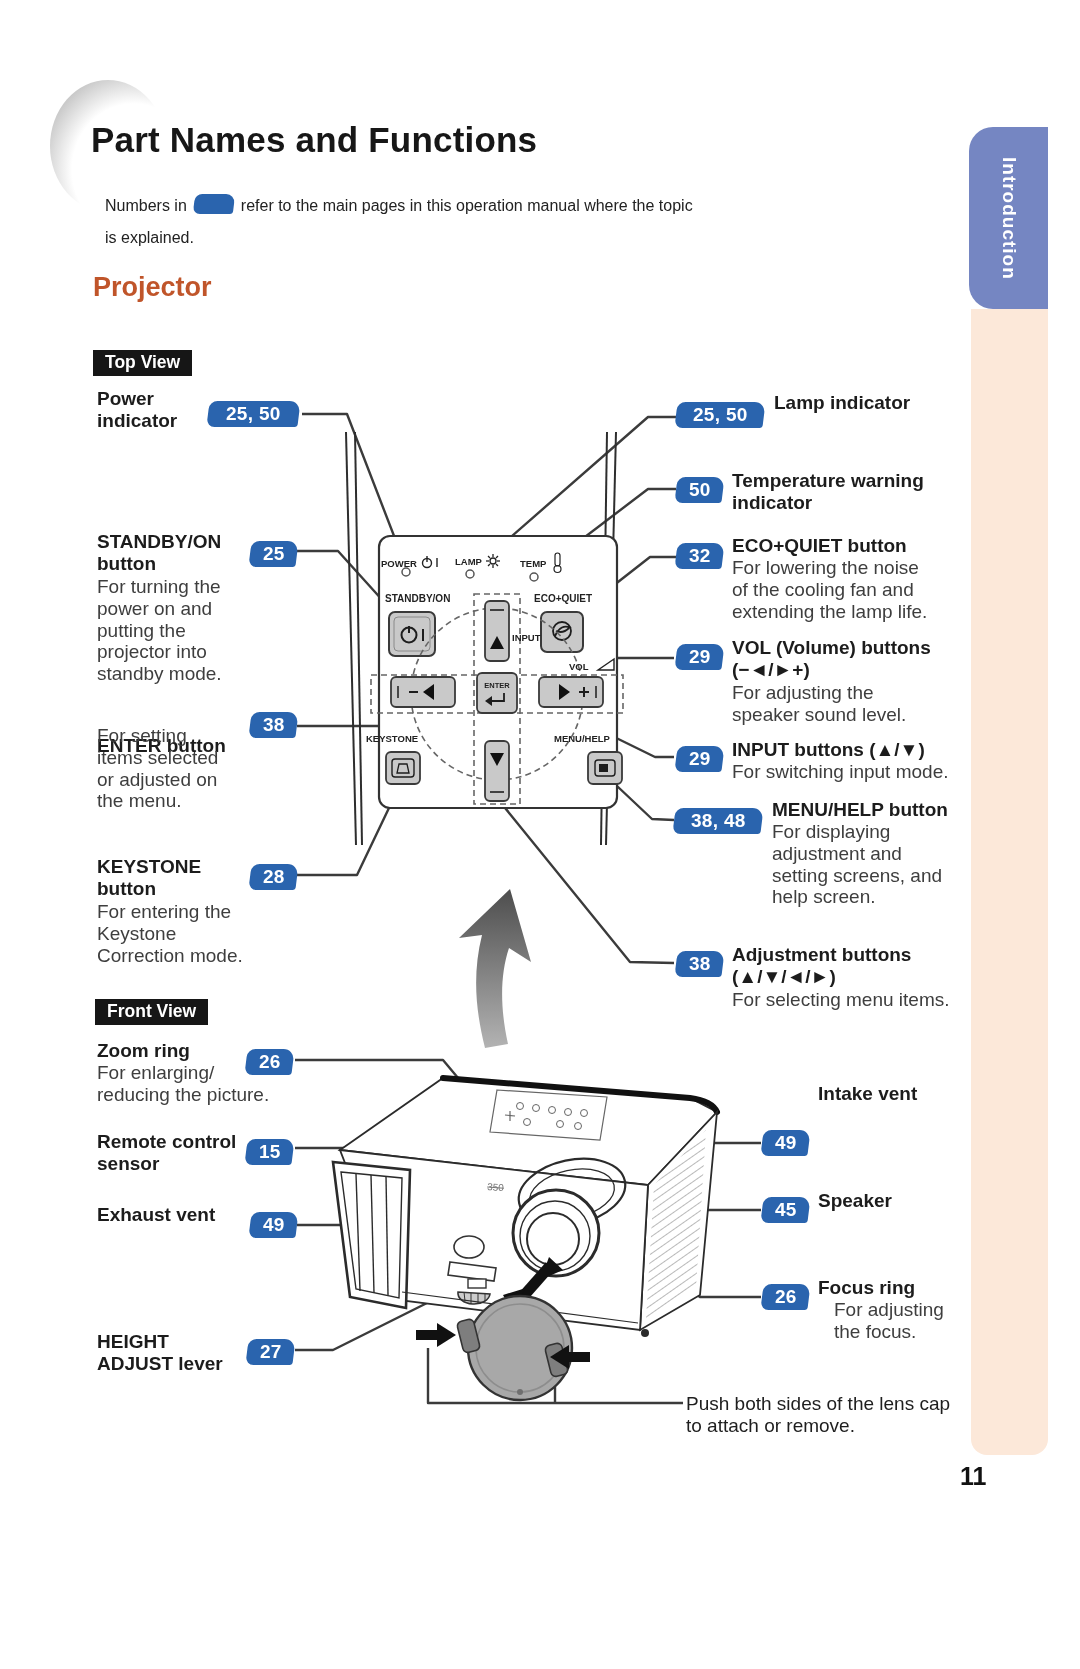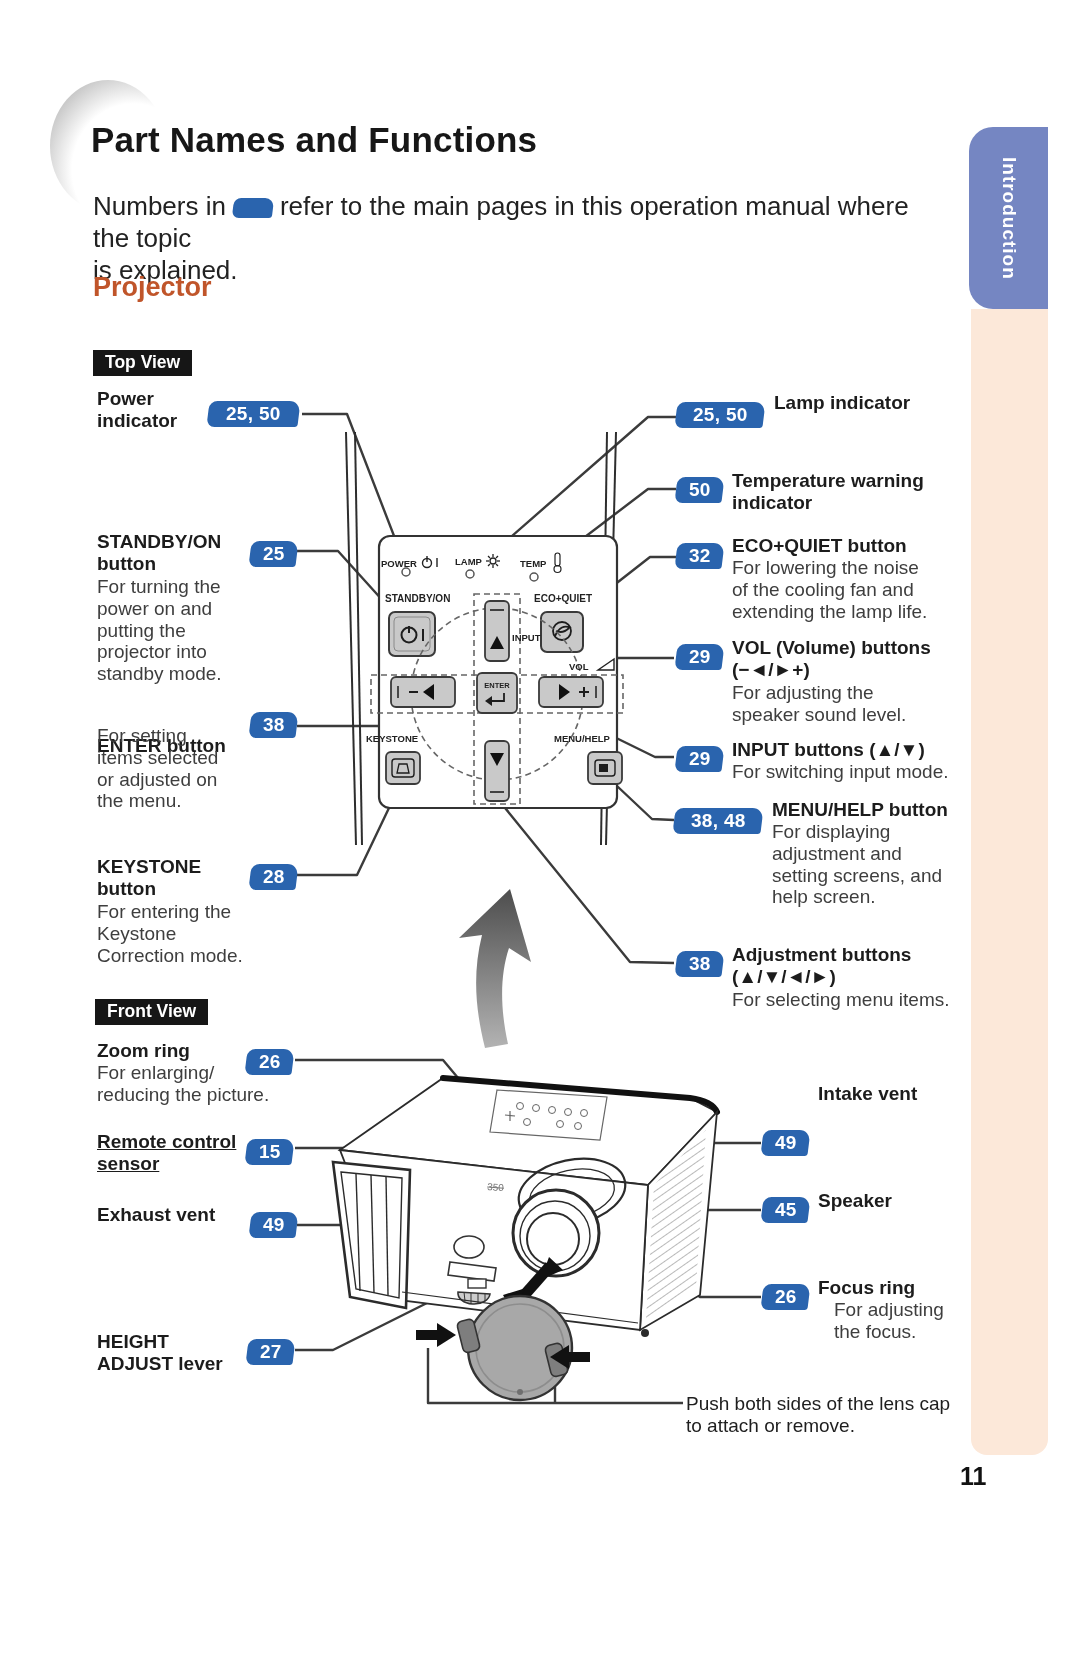--- a/index.html
+++ b/index.html
@@ -1,20 +1,20 @@
 <!DOCTYPE html>
 <html><head>
 <meta charset="utf-8">
 <style>
   html,body{margin:0;padding:0;background:#fff;}
   .page{position:relative;width:1080px;height:1669px;background:#fff;overflow:hidden;
         font-family:"Liberation Sans","DejaVu Sans",sans-serif;}
   .abs{position:absolute;}
   .title{font-size:35px;font-weight:bold;color:#171717;letter-spacing:0.2px;}
-  .intro{font-size:26px;color:#222;line-height:32px;}
+  .intro{font-size:16px;color:#222;line-height:32px;margin-left:12px;}
   .inline-badge{display:inline-block;width:40px;height:20px;background:#2a64ae;
         border-radius:7px 9px 3px 7px;transform:skewX(-7deg);vertical-align:-3px;margin:0 7px;}
   .section-heading{font-size:27px;font-weight:bold;color:#c0552a;}
   .viewbox{background:#161616;color:#fff;font-weight:bold;font-size:17.5px;
         padding:2px 12px 3px 12px;display:inline-block;}
   .name{font-weight:bold;font-size:19px;line-height:21.8px;color:#1c1c1c;white-space:pre-line;}
   .desc{font-size:19px;line-height:21.8px;color:#3e3e3e;white-space:pre-line;}
   .badge{position:absolute;background:#2a64ae;border-radius:8px 11px 3px 8px;
         transform:skewX(-7deg);display:flex;align-items:center;justify-content:center;height:26px;}
   .badge>span{transform:skewX(7deg);color:#fff;font-weight:bold;font-size:19px;letter-spacing:0.3px;}
@@ -379,21 +379,21 @@
 (▲/▼/◄/►)</div>
   <div class="abs desc" style="left:732px;top:989px;">For selecting menu items.</div>
 
   <div class="abs name" style="left:97px;top:1040px;">Zoom ring</div>
   <div class="abs desc" style="left:97px;top:1062px;width:220px;">For enlarging/
 reducing the picture.</div>
   <div class="badge" style="left:246px;top:1049px;width:47px;">
       <span>26</span>
     </div>
 
-  <div class="abs name" style="left:97px;top:1131px;text-decoration:underline;">Remote control
+  <div class="abs name" style="left:97px;top:1131px;">Remote control
 sensor</div>
   <div class="badge" style="left:246px;top:1139px;width:47px;">
       <span>15</span>
     </div>
 
   <div class="abs name" style="left:97px;top:1204px;">Exhaust vent</div>
   <div class="badge" style="left:250px;top:1212px;width:47px;">
       <span>49</span>
     </div>
 

